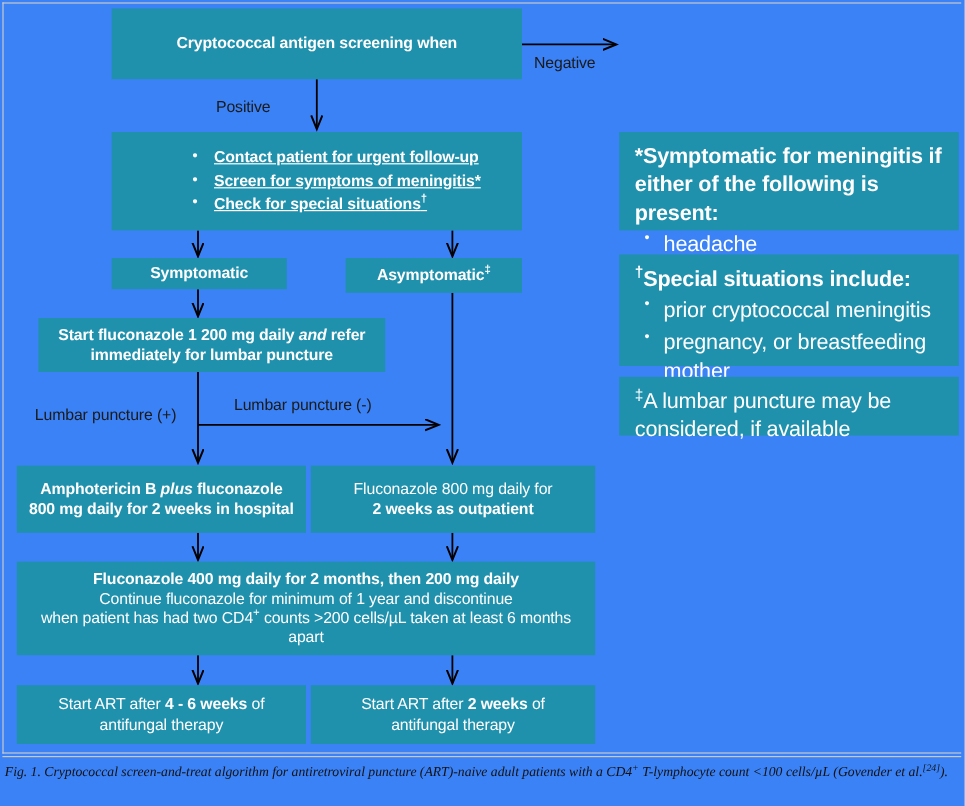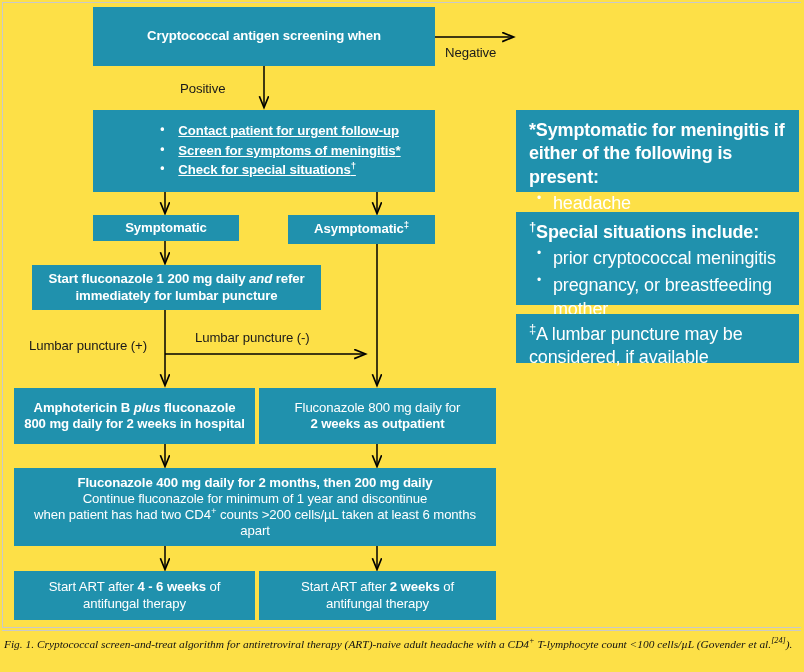--- a/index.html
+++ b/index.html
@@ -7,21 +7,21 @@
     padding: 0;
     background: #ffffff;
   }
   body {
     font-family: "Liberation Sans", sans-serif;
   }
   #figure {
     position: relative;
     width: 804px;
     height: 672px;
-    background: #fde047;
+    background: #3b82f6;
     overflow: hidden;
     box-sizing: border-box;
   }
   .frame {
     position: absolute;
     left: 2px;
     top: 2px;
     width: 799px;
     height: 626px;
     border: 1px solid #c9c9c9;
@@ -275,16 +275,16 @@
       <li>pregnancy, or breastfeeding mother</li>
       <li>clinical liver disease</li>
     </ul>
   </div>
 
   <div class="note" style="left:516px; top:314px; width:283px; height:49px;">
     <span><span class="sup">‡</span><span>A lumbar puncture may be considered, if available</span></span>
   </div>
 
   <div class="caption">
-    <span>Fig. 1.</span><span> Cryptococcal screen-and-treat algorithm for antiretroviral therapy (ART)-naive adult headache with a CD4</span><span class="cit">+</span><span> T-lymphocyte count &lt;100 cells/µL (Govender et al.</span><span class="cit">[24]</span><span>).</span>
+    <span>Fig. 1.</span><span> Cryptococcal screen-and-treat algorithm for antiretroviral puncture (ART)-naive adult patients with a CD4</span><span class="cit">+</span><span> T-lymphocyte count &lt;100 cells/µL (Govender et al.</span><span class="cit">[24]</span><span>).</span>
   </div>
 
 </div>
 
 </body></html>

